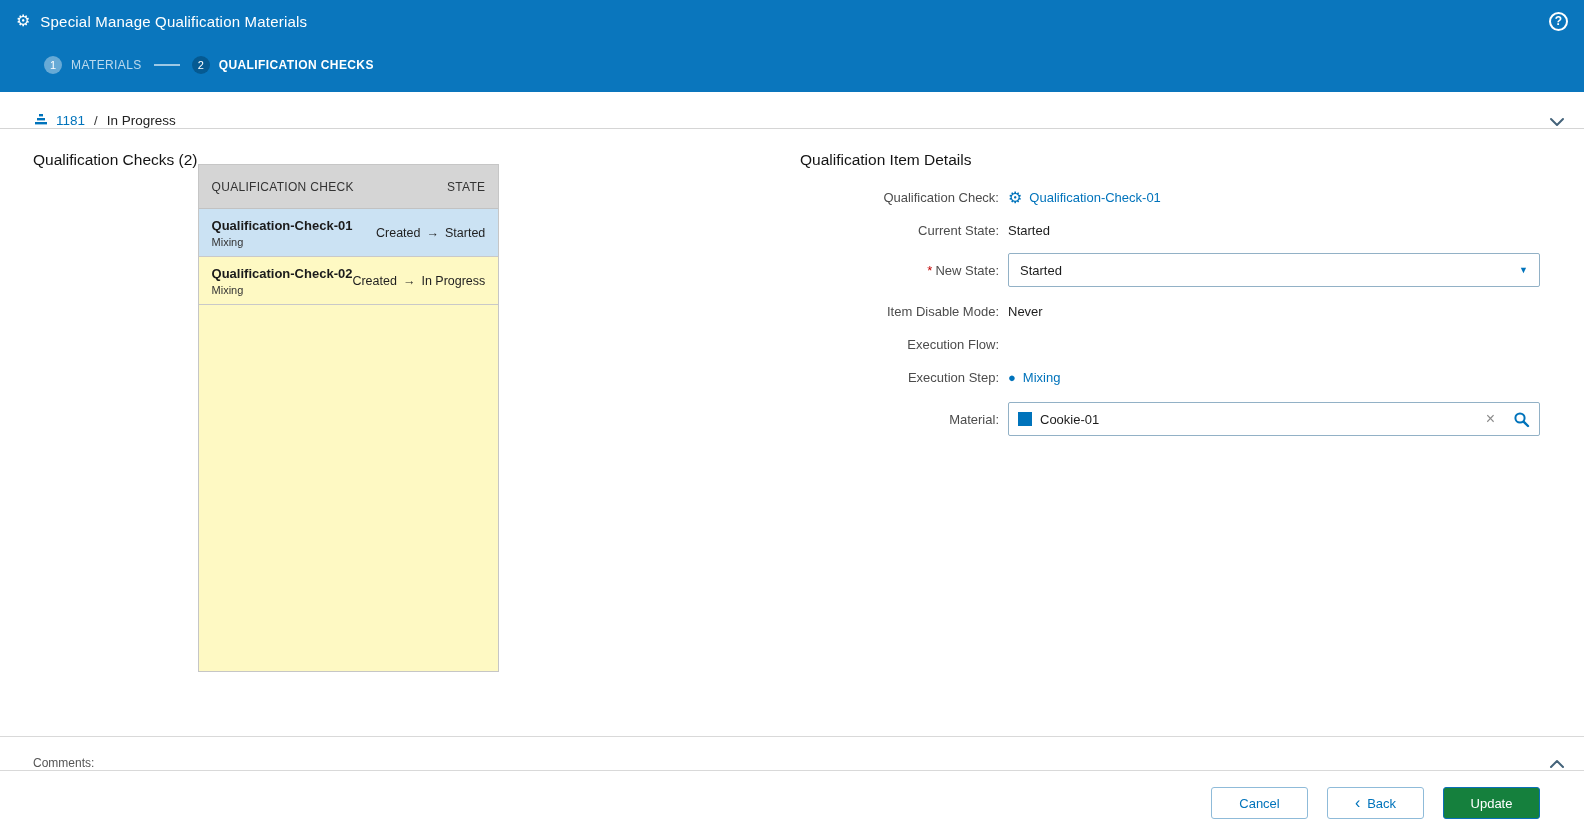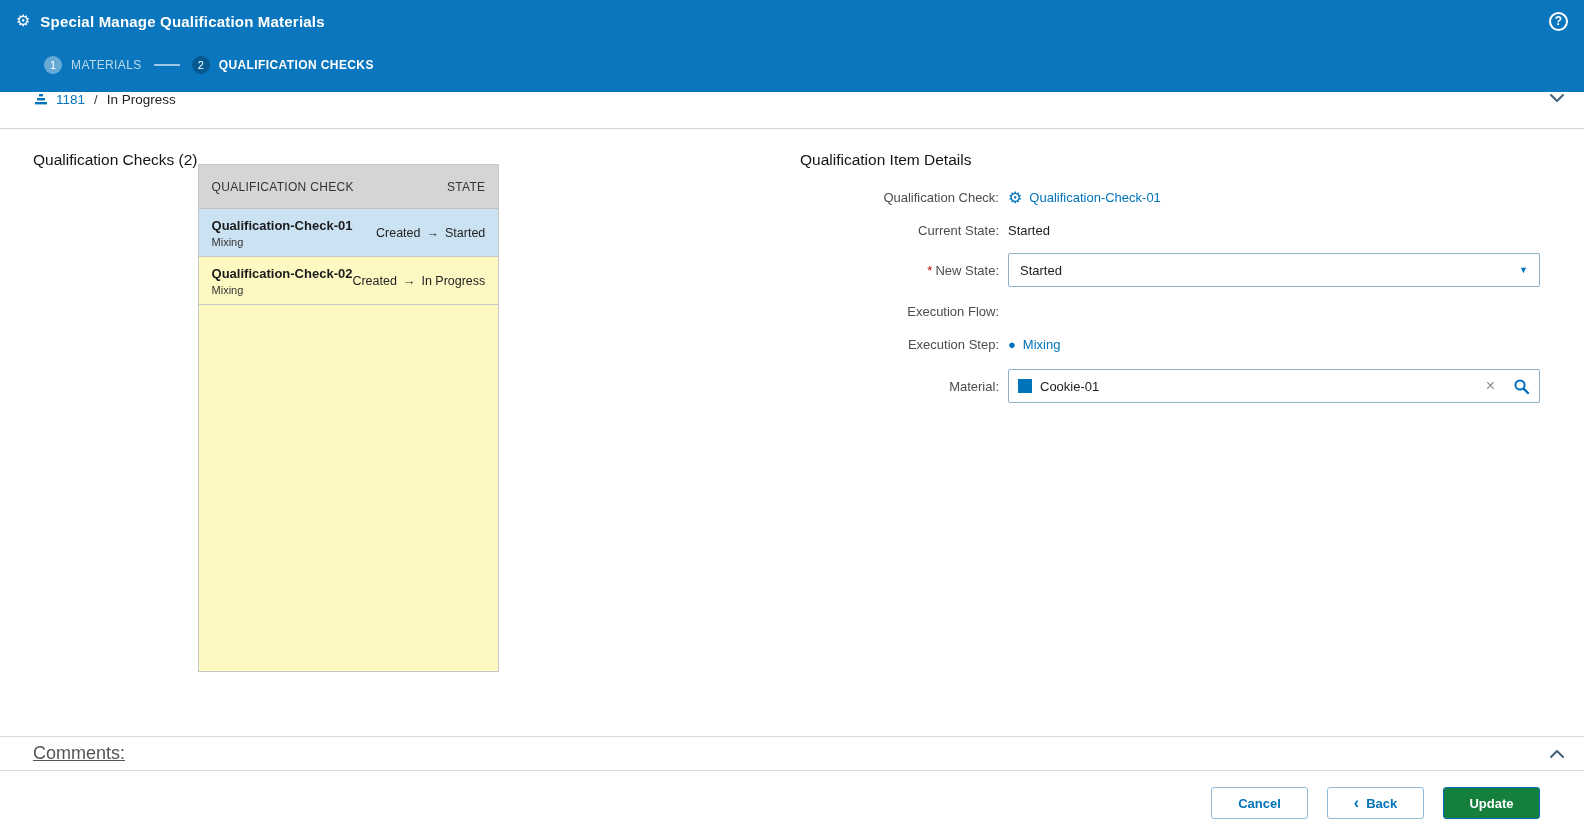--- a/index.html
+++ b/index.html
@@ -11,21 +11,21 @@
     background: #ffffff;
     overflow: hidden;
     display: flex;
     flex-direction: column;
   }
 
   
   .app-header { background: #0a76bd; color: #fff; height: 92px; flex: none; }
   .title-row { display: flex; align-items: center; height: 42px; padding: 0 16px; gap: 10px; }
   .header-gear { font-size: 16px; line-height: 1; }
-  .app-title { font-size: 15px; font-weight: 700; letter-spacing: .2px; }
+  .app-title { font-size: 15px; font-weight: 400; letter-spacing: .2px; }
   .help-btn {
     margin-left: auto; width: 19px; height: 19px; border: 2px solid #fff; border-radius: 50%;
     display: inline-flex; align-items: center; justify-content: center;
     font-size: 12px; font-weight: 700; cursor: pointer;
   }
   .stepper { display: flex; align-items: center; height: 46px; padding-left: 44px; }
   .step { display: flex; align-items: center; gap: 9px; }
   .step-circle {
     width: 18px; height: 18px; border-radius: 50%; flex: none;
     display: inline-flex; align-items: center; justify-content: center;
@@ -34,21 +34,21 @@
   .step-done .step-circle { background: rgba(255,255,255,.38); }
   .step-done .step-label { color: rgba(255,255,255,.72); }
   .step-active .step-circle { background: #055a92; }
   .step-active .step-label { color: #ffffff; font-weight: 600; }
   .step-label { font-size: 12px; letter-spacing: .4px; }
   .step-connector { width: 26px; height: 2px; background: rgba(255,255,255,.6); margin: 0 12px; }
 
   
   .context-bar {
     height: 37px; flex: none; background: #fff;
-    display: flex; align-items: flex-start; padding: 0 18px 0 33px;
+    display: flex; align-items: flex-end; padding: 0 18px 0 33px;
     border-bottom: 1px solid #d5d5d5;
   }
   .lot-icon { margin-right: 7px; display: inline-flex; }
   .lot-link { color: #0073bb; font-size: 13.5px; cursor: pointer; }
   .context-sep { color: #333; margin: 0 9px; }
   .context-status { color: #222; font-size: 13.5px; }
   .context-chevron { margin-left: auto; cursor: pointer; display: inline-flex; }
 
   
   .content { flex: 1; display: flex; padding: 22px 44px 0 33px; overflow: hidden; }
@@ -102,29 +102,29 @@
     display: flex; align-items: center; padding: 0 9px; gap: 8px;
   }
   .material-square { width: 14px; height: 14px; background: #0073bb; flex: none; }
   .material-text { flex: 1; color: #1c1c1c; }
   .clear-btn { color: #8b8b8b; font-size: 16px; cursor: pointer; padding: 0 4px; }
   .search-btn { cursor: pointer; display: inline-flex; padding-left: 6px; }
 
   
   .comments-bar {
     flex: none; height: 35px; border-top: 1px solid #d9d9d9; border-bottom: 1px solid #d9d9d9;
-    display: flex; align-items: center; padding: 0 18px 0 33px; color: #555; font-size: 18px; text-decoration: underline;
+    display: flex; align-items: flex-end; padding: 0 18px 0 33px; color: #555; font-size: 12px;
   }
   .comments-chevron { margin-left: auto; cursor: pointer; display: inline-flex; }
 
   .footer { flex: none; height: 64px; display: flex; align-items: center; justify-content: flex-end; gap: 19px; padding-right: 44px; background: #fff; }
   .btn {
     height: 32px; min-width: 97px; border-radius: 3px; font-size: 13px;
     display: inline-flex; align-items: center; justify-content: center;
-    padding: 0 16px; cursor: pointer; font-family: inherit; font-weight: bold;
+    padding: 0 16px; cursor: pointer; font-family: inherit;
   }
   .btn-secondary { background: #fff; color: #0073bb; border: 1px solid #8fbbd9; }
   .btn-primary { background: #15803d; color: #fff; border: 1px solid #0a6fb8; }
   .back-chevron { font-size: 16px; margin-right: 7px; line-height: 1; }
 </style>
 </head>
 <body>
 
 <div class="app-header">
   <div class="title-row">
@@ -222,20 +222,24 @@
           <span>New State:</span>
         </span>
         <span class="field-value">
           <span class="select-box">
             <span>Started</span>
             <span class="select-caret">▼</span>
           </span>
         </span>
       </div>
 
+      <div class="field-row">
+        <span class="field-label">Item Disable Mode:</span>
+        <span class="field-value">Never</span>
+      </div>
 
       <div class="field-row">
         <span class="field-label">Execution Flow:</span>
         <span class="field-value"></span>
       </div>
 
       <div class="field-row control-row">
         <span class="field-label">Execution Step:</span>
         <span class="field-value">
           <span class="step-bullet">●</span>

